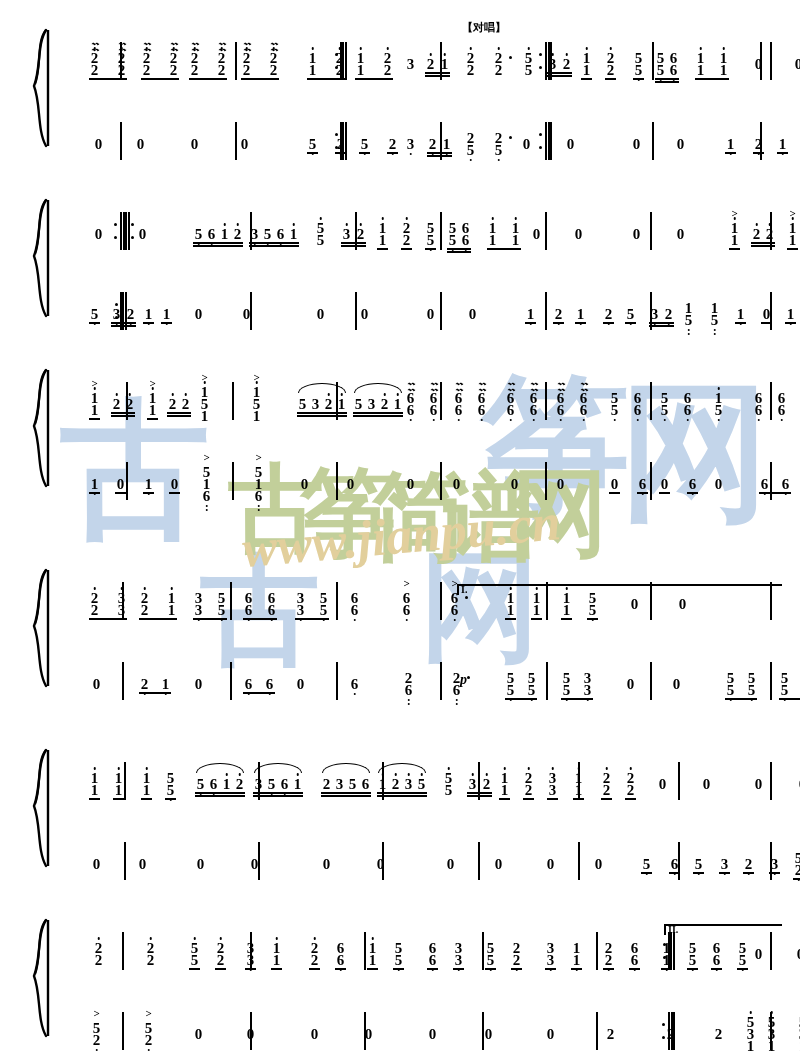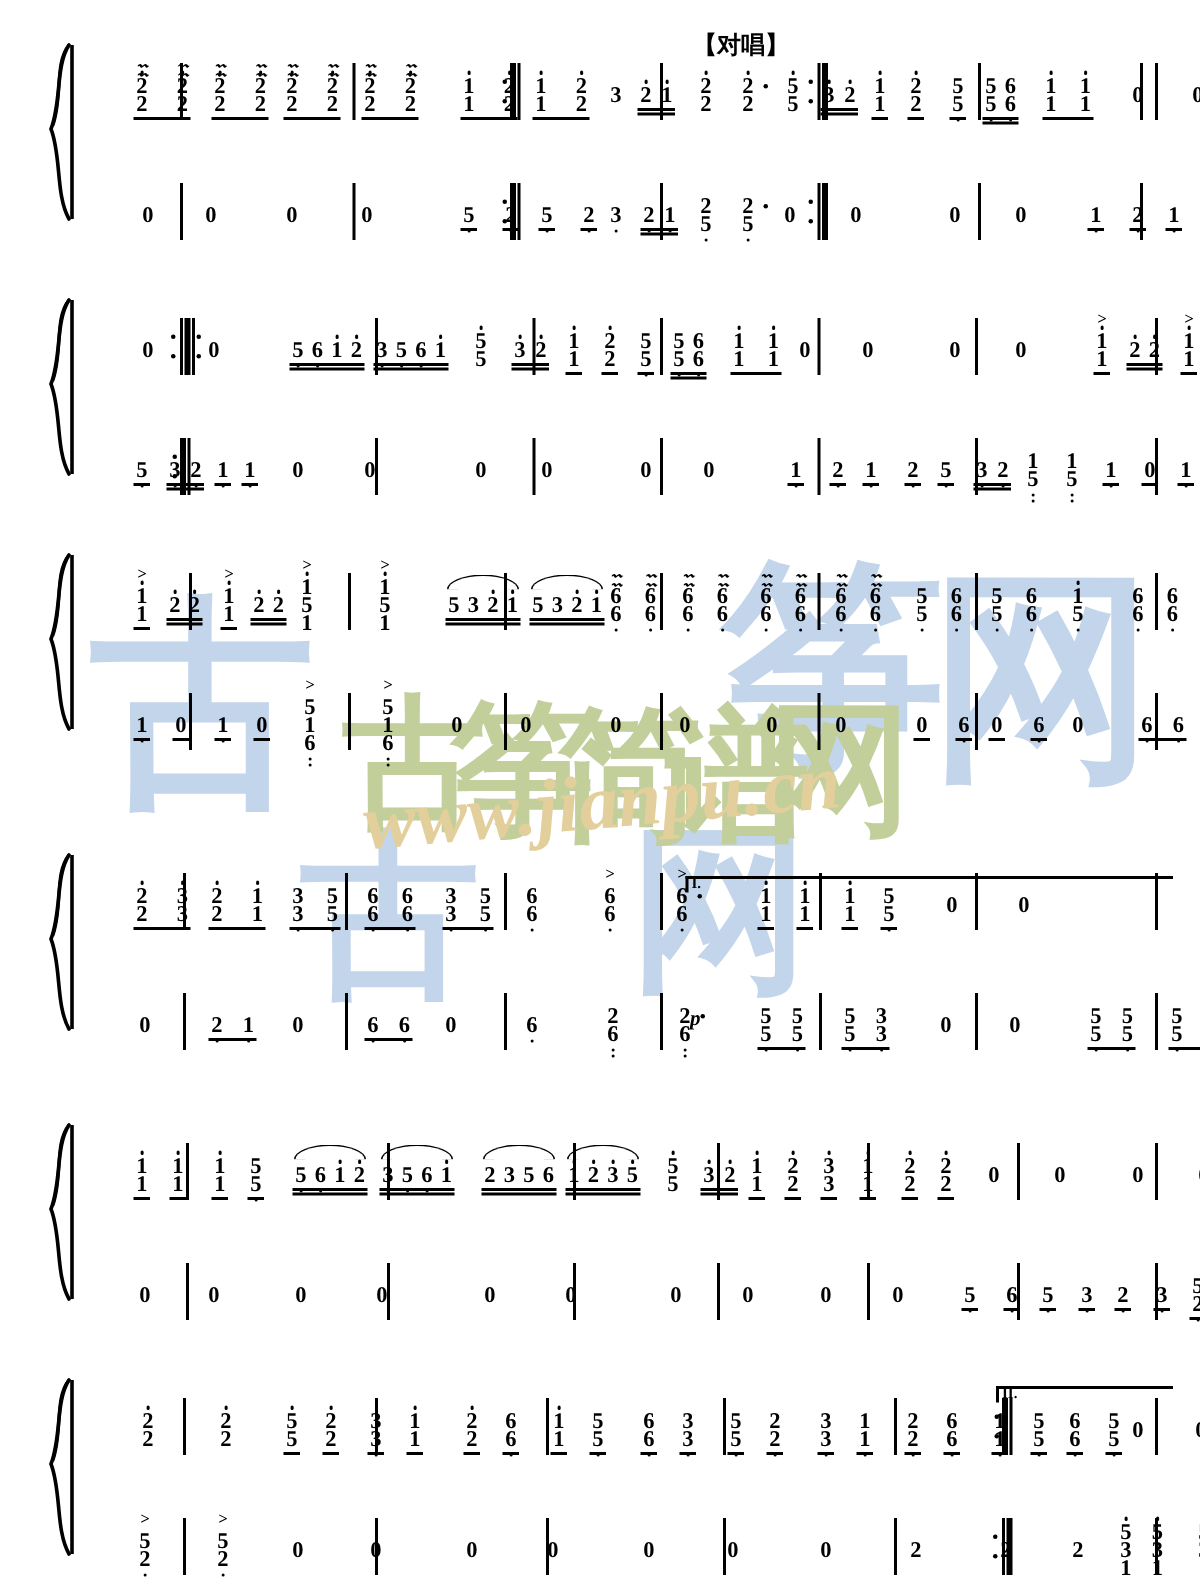--- a/index.html
+++ b/index.html
@@ -74,21 +74,21 @@
   .dyn{position:absolute;font-style:italic;font-weight:700;
        font-family:"Liberation Serif",serif;z-index:4;}
 
   
   .volta{position:absolute;z-index:4;}
   .volta .vline{position:absolute;left:0;right:0;top:0;height:1.6px;background:#000;}
   .volta .vtick{position:absolute;left:0;top:0;width:1.6px;height:11px;background:#000;}
   .volta .vlabel{position:absolute;left:4px;top:0px;font-size:10px;font-weight:700;}
 
   
-  #mark-duet{font-family:Liberation Sans, sans-serif;font-size:16px;font-weight:700;}
+  #mark-duet{font-family:Liberation Sans, sans-serif;font-size:11px;font-weight:700;}
 </style>
 </head>
 <body>
 
 <div id="sheet">
 
   <div>
     <div class="wm wm-blue" style="left:60px;top:396px;font-size:150px;">古</div>
     <div class="wm wm-blue" style="left:480px;top:372px;font-size:150px;">筝</div>
     <div class="wm wm-blue" style="left:620px;top:378px;font-size:150px;">网</div>

